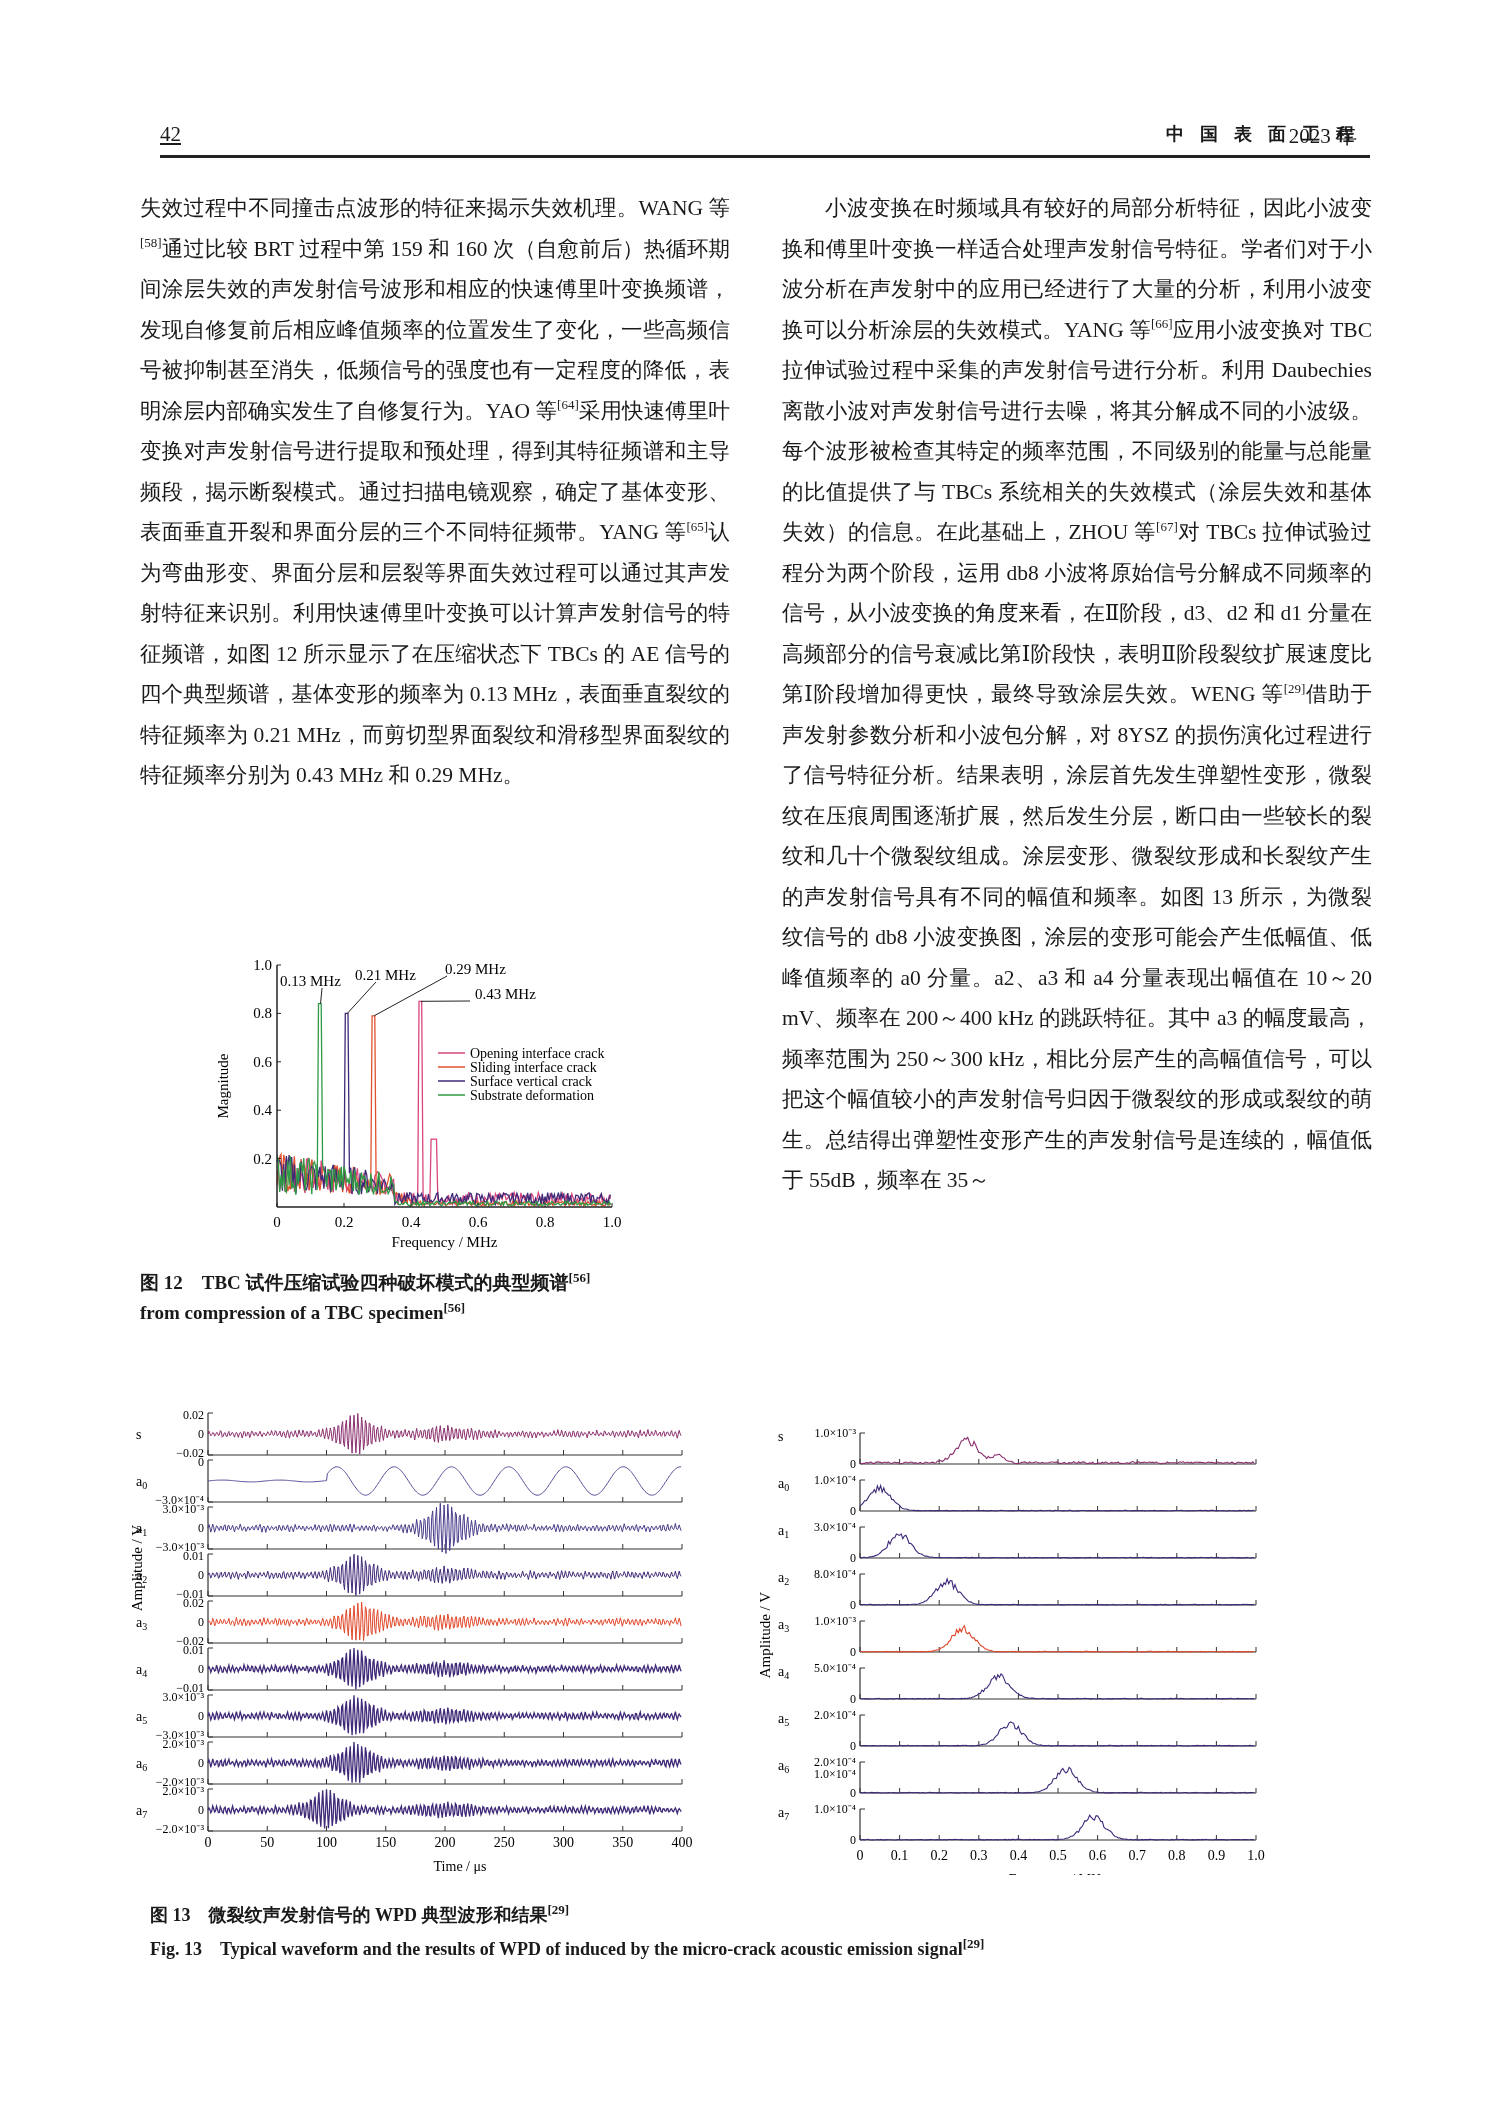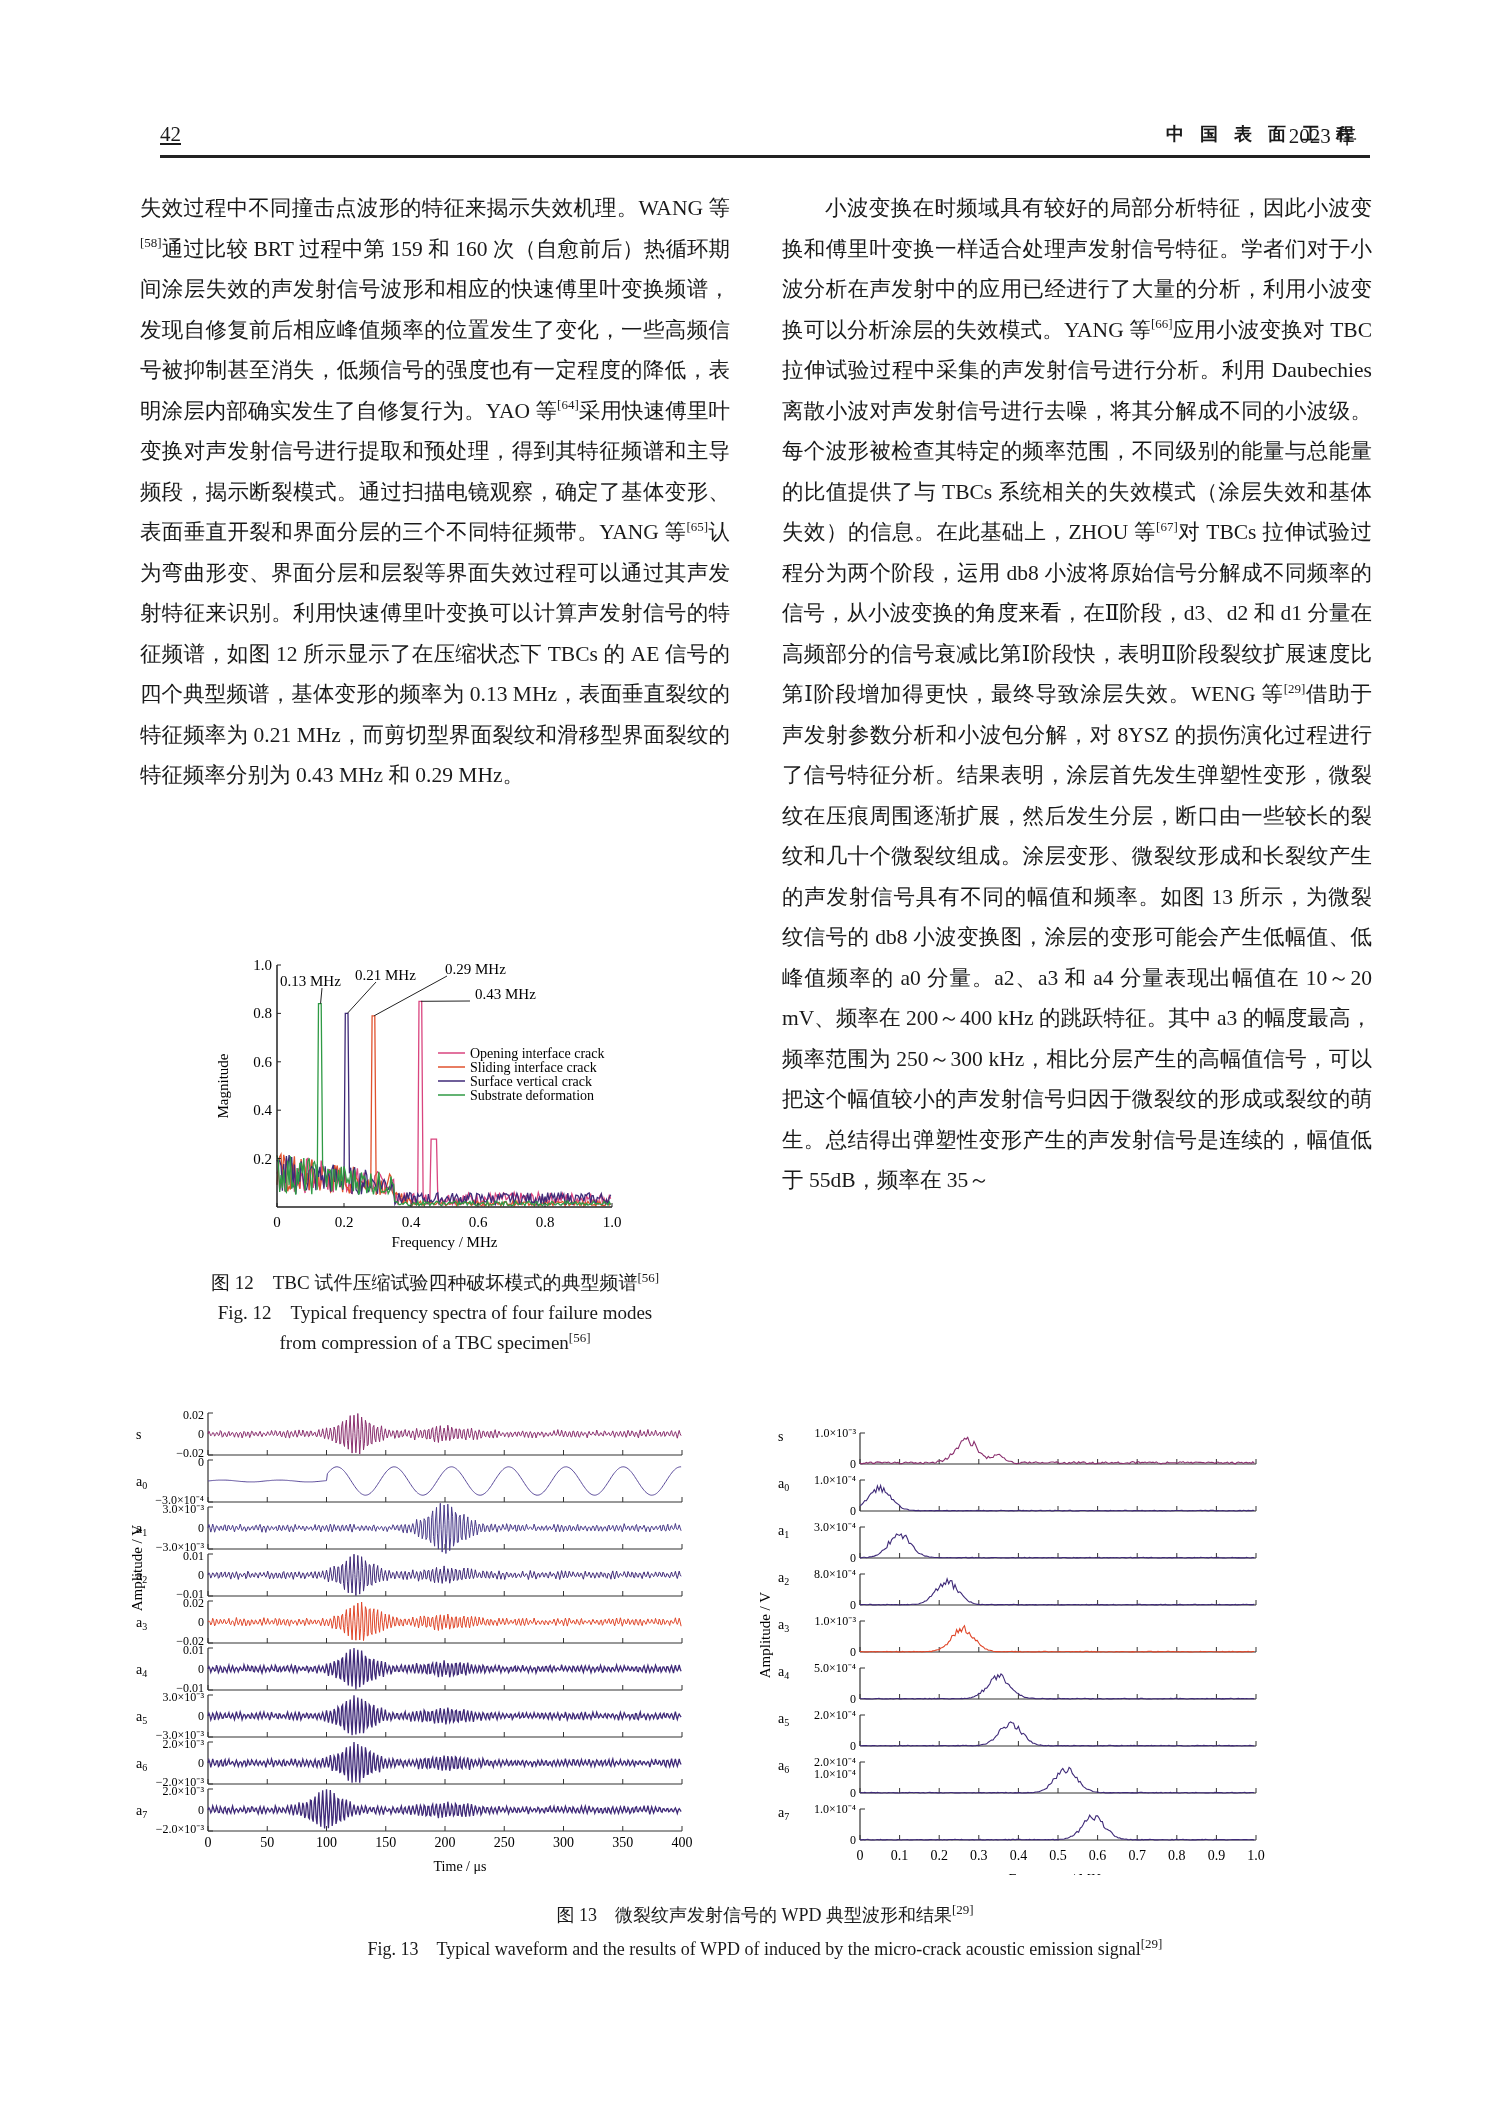--- a/index.html
+++ b/index.html
@@ -10,21 +10,21 @@
   .header .jn { position:absolute; left:0; right:0; top:4px; text-align:right; font-size:18px; letter-spacing:16px; font-weight:bold; font-family:"DejaVu Sans",sans-serif; }
   .header .yr { position:absolute; right:13px; top:4px; font-size:21px; }
   .rule { position:absolute; left:160px; top:155px; width:1210px; height:3px; background:#222; }
   .col { position:absolute; font-size:21.5px; line-height:40.5px; text-align:justify; }
   .col p { margin:0; }
   .col-left { left:140px; top:188px; width:590px; }
   .col-right { left:782px; top:188px; width:590px; }
   .indent { text-indent:43px; }
   sup { font-size:13px; line-height:0;margin-top:19px; }
   .fig { position:absolute; }
-  .caption { position:absolute; text-align:center; font-size:19px; line-height:30px; }
+  .caption { position:absolute; text-align:left; font-size:19px; line-height:30px;font-weight:bold; }
   .chart svg text { font-family:"Liberation Serif",serif; }
 </style>
 </head>
 <body>
 
 <div class="header">
   <span class="pg">42</span>
   <span class="jn">中国表面工程</span>
   <span class="yr">2023 年</span>
 </div>
@@ -84,21 +84,20 @@
       <text x="270" y="127" font-size="14">Sliding interface crack</text>
       <line x1="238" y1="136" x2="265" y2="136" stroke="#3f2a78" stroke-width="1.5"></line>
       <text x="270" y="141" font-size="14">Surface vertical crack</text>
       <line x1="238" y1="150" x2="265" y2="150" stroke="#2f9a45" stroke-width="1.5"></line>
       <text x="270" y="155" font-size="14">Substrate deformation</text>
     </svg>
 </div>
 
 <div class="caption" style="left:140px; top:1268px; width:590px;">
   <div><span>图 12　TBC 试件压缩试验四种破坏模式的典型频谱</span><sup>[56]</sup></div>
-  <div><span>Fig. 12　Typical frequency spectra of four failure modes</span></div>
   <div><span>from compression of a TBC specimen</span><sup>[56]</sup></div>
 </div>
 
 <div class="fig chart" style="left:130px; top:1395px; width:630px; height:480px;">
   <svg id="fig13a" width="630" height="480" viewBox="0 0 630 480">
       <line x1="78" y1="18" x2="78" y2="60" stroke="#333" stroke-width="1.2"></line>
       <line x1="78" y1="60" x2="552" y2="60" stroke="#333" stroke-width="1.2"></line>
       <line x1="78" y1="18" x2="83" y2="18" stroke="#333"></line>
       <line x1="78" y1="60" x2="83" y2="60" stroke="#333"></line>
       <line x1="78" y1="60" x2="78" y2="55" stroke="#333"></line>

